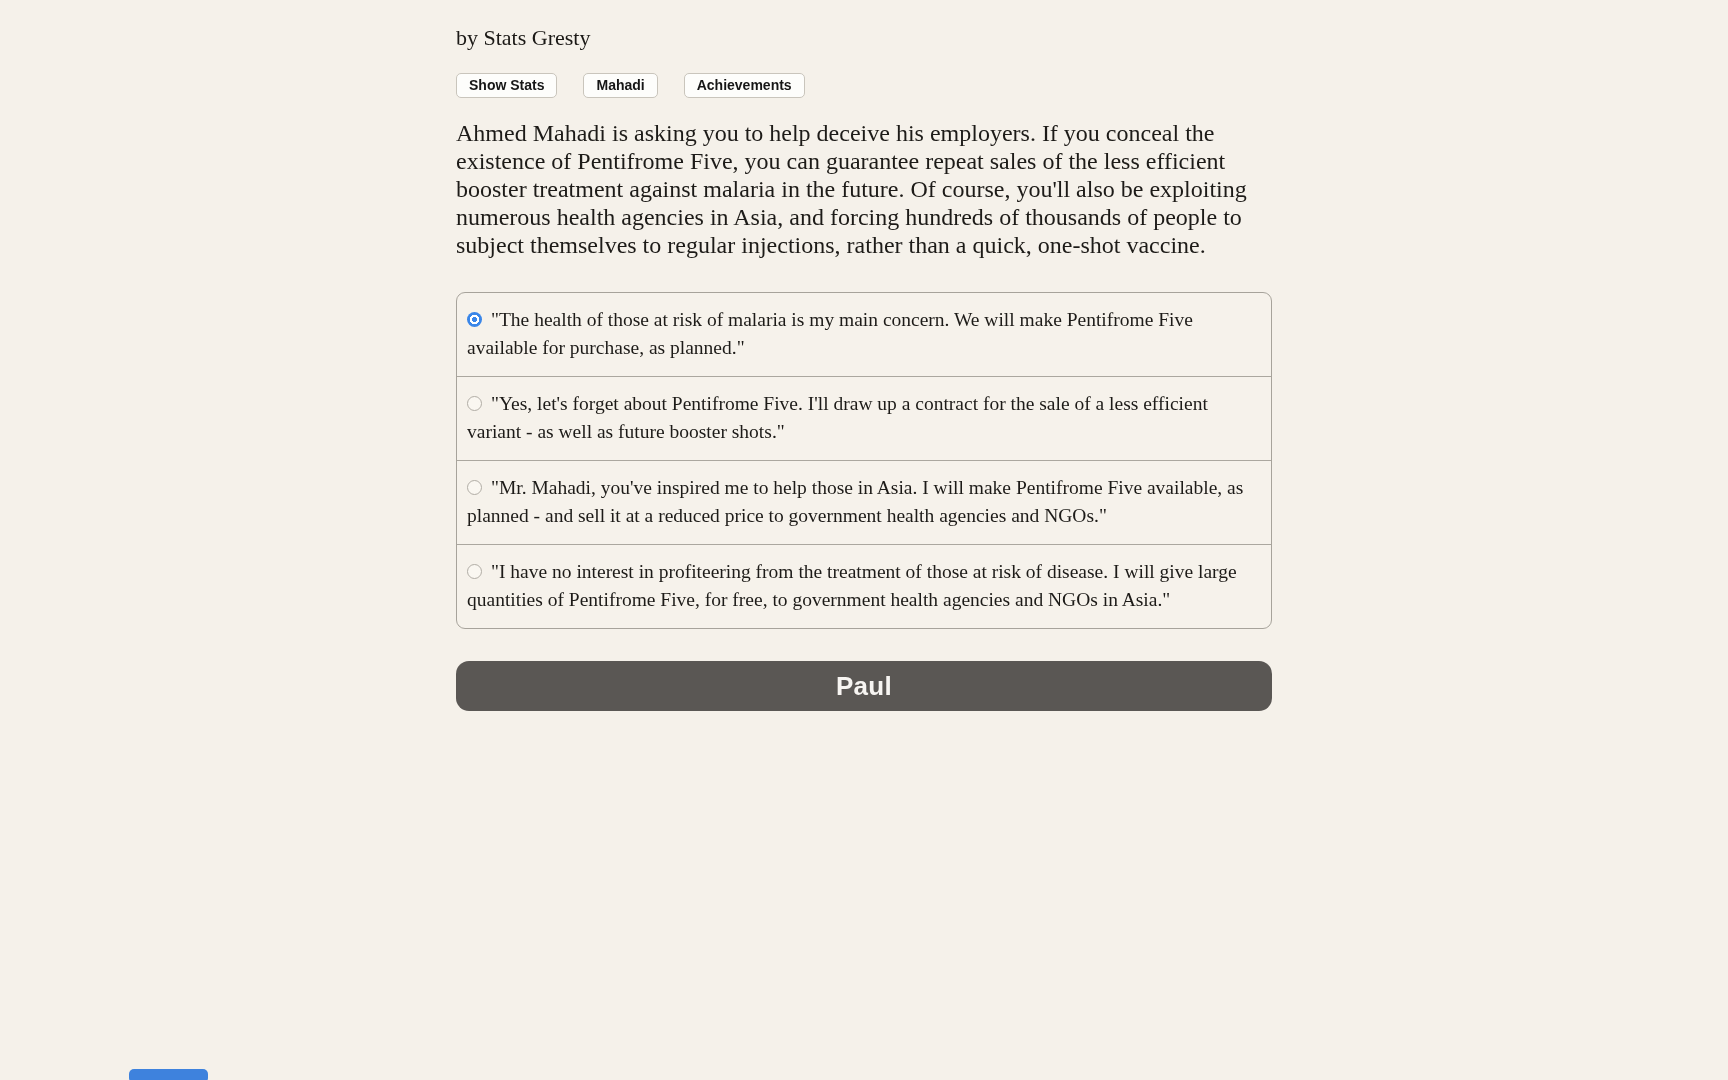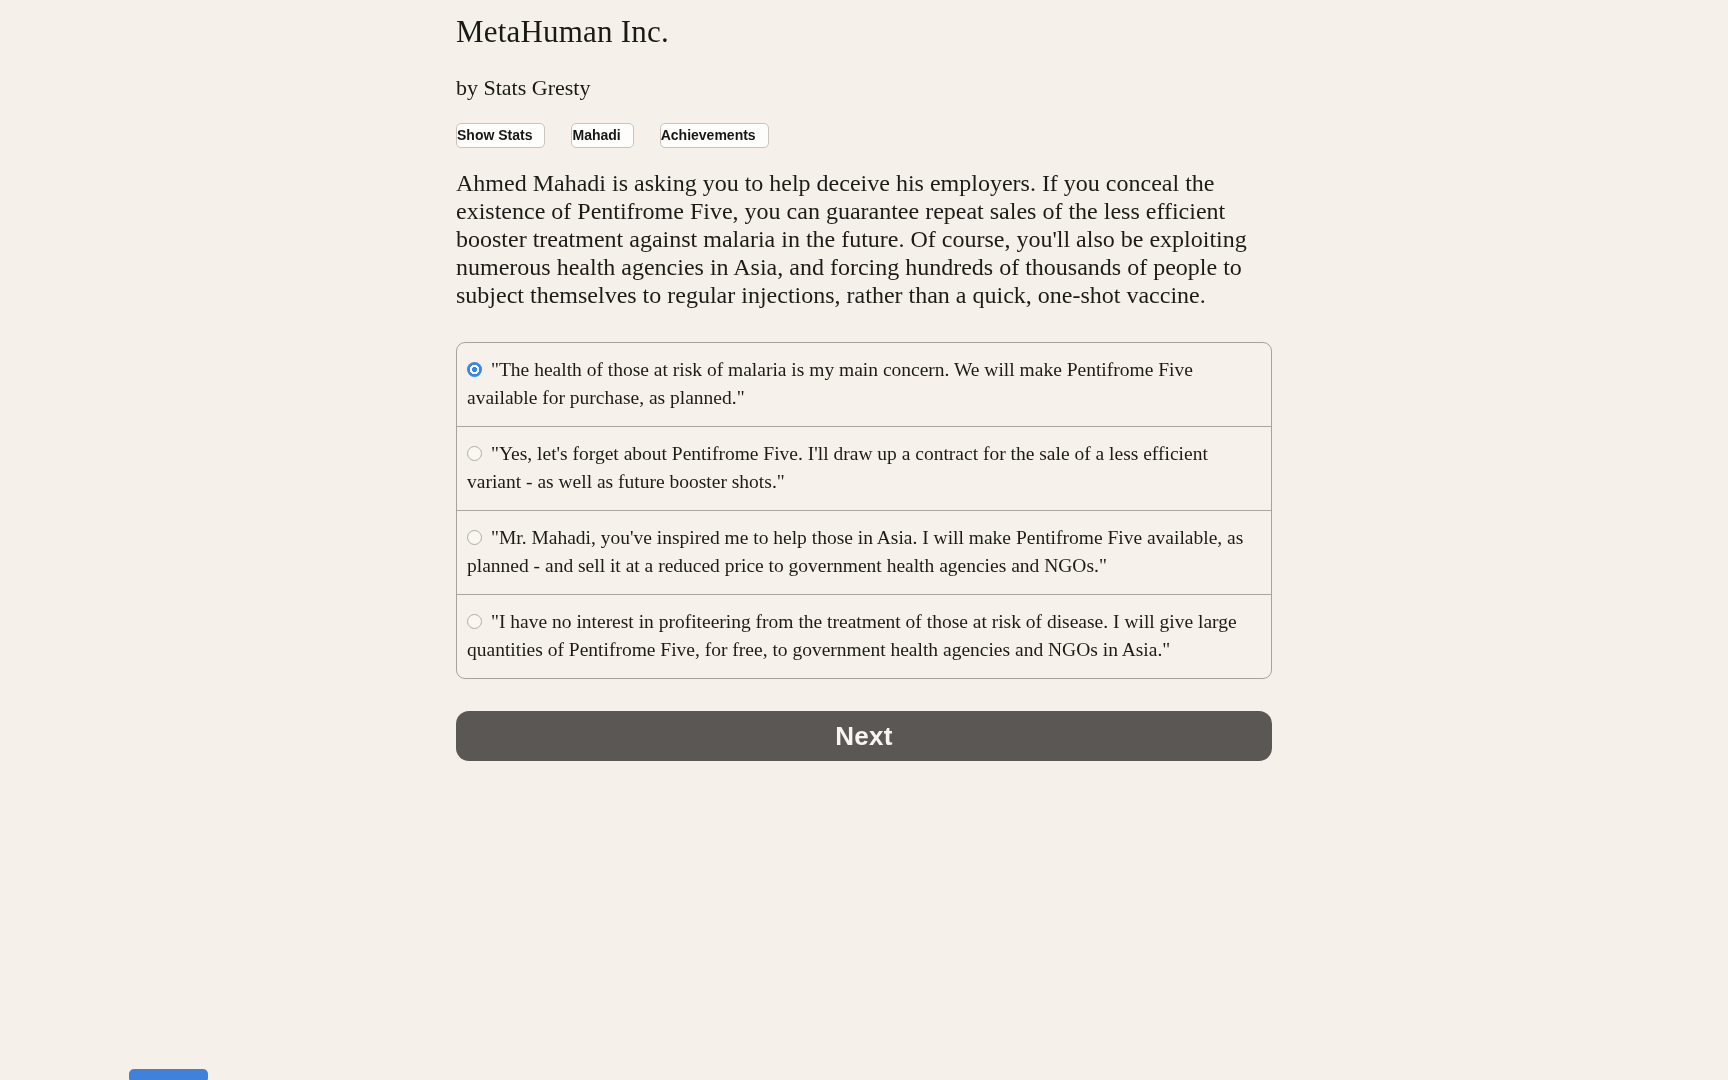--- a/index.html
+++ b/index.html
@@ -33,21 +33,21 @@
   }
   .hdr-buttons { margin-top: 22px; height: 22px; }
   .hdr-btn {
     font-family: "Liberation Sans", sans-serif;
     font-size: 14px;
     font-weight: 700;
     color: #161616;
     background: #fdfdfb;
     border: 1px solid #c9c5bc;
     border-radius: 5px;
-    padding: 3px 12px 4px 0;
+    padding: 3px 12px 4px 12px;
     margin-right: 26px;
     cursor: pointer;
   }
   .story-paragraph {
     margin-top: 24px;
     font-size: 24px;
     line-height: 28px;
     color: #1d1b18;
     width: 816px;
   }
@@ -106,21 +106,20 @@
     border-radius: 5px;
     background: #3e82dd;
   }
 </style>
 </head>
 <body>
 
 <div class="stage">
   <div class="content">
 
-    <h1 class="game-title">MetaHuman Inc.</h1>
 
     <div class="game-author">by Stats Gresty</div>
 
     <div class="hdr-buttons">
       
     <button class="hdr-btn">Show Stats</button><button class="hdr-btn">Mahadi</button><button class="hdr-btn">Achievements</button></div>
 
     <div class="story-paragraph">Ahmed Mahadi is asking you to help deceive his employers. If you conceal the existence of Pentifrome Five, you can guarantee repeat sales of the less efficient booster treatment against malaria in the future. Of course, you'll also be exploiting numerous health agencies in Asia, and forcing hundreds of thousands of people to subject themselves to regular injections, rather than a quick, one-shot vaccine.</div>
 
     <div class="choice-box">
@@ -132,18 +131,18 @@
           <span class="radio"></span><span class="opt-text">"Yes, let's forget about Pentifrome Five. I'll draw up a contract for the sale of a less efficient variant - as well as future booster shots."</span>
         </div>
         <div class="opt">
           <span class="radio"></span><span class="opt-text">"Mr. Mahadi, you've inspired me to help those in Asia. I will make Pentifrome Five available, as planned - and sell it at a reduced price to government health agencies and NGOs."</span>
         </div>
         <div class="opt">
           <span class="radio"></span><span class="opt-text">"I have no interest in profiteering from the treatment of those at risk of disease. I will give large quantities of Pentifrome Five, for free, to government health agencies and NGOs in Asia."</span>
         </div>
       </div>
 
-    <button class="next-btn">Next</button>
+    <button class="next-btn">Paul</button>
 
   </div>
 
   <div class="accent-bar"></div>
 </div>
 
 </body></html>

